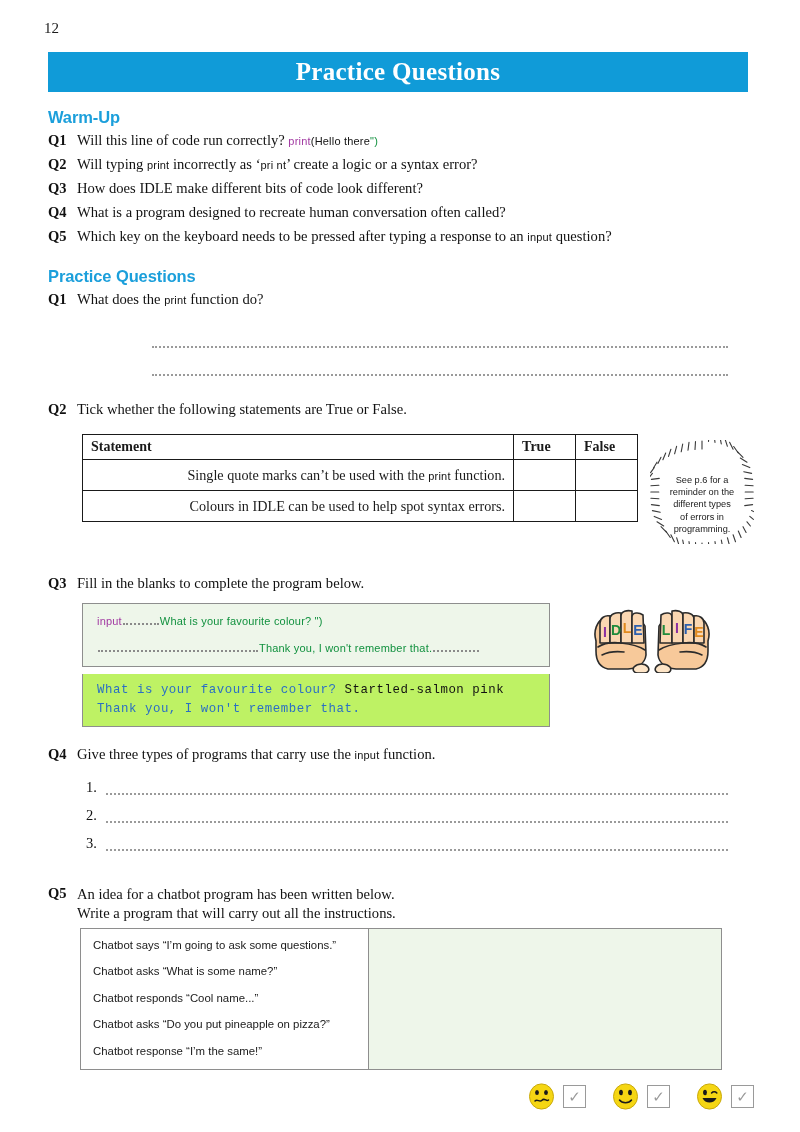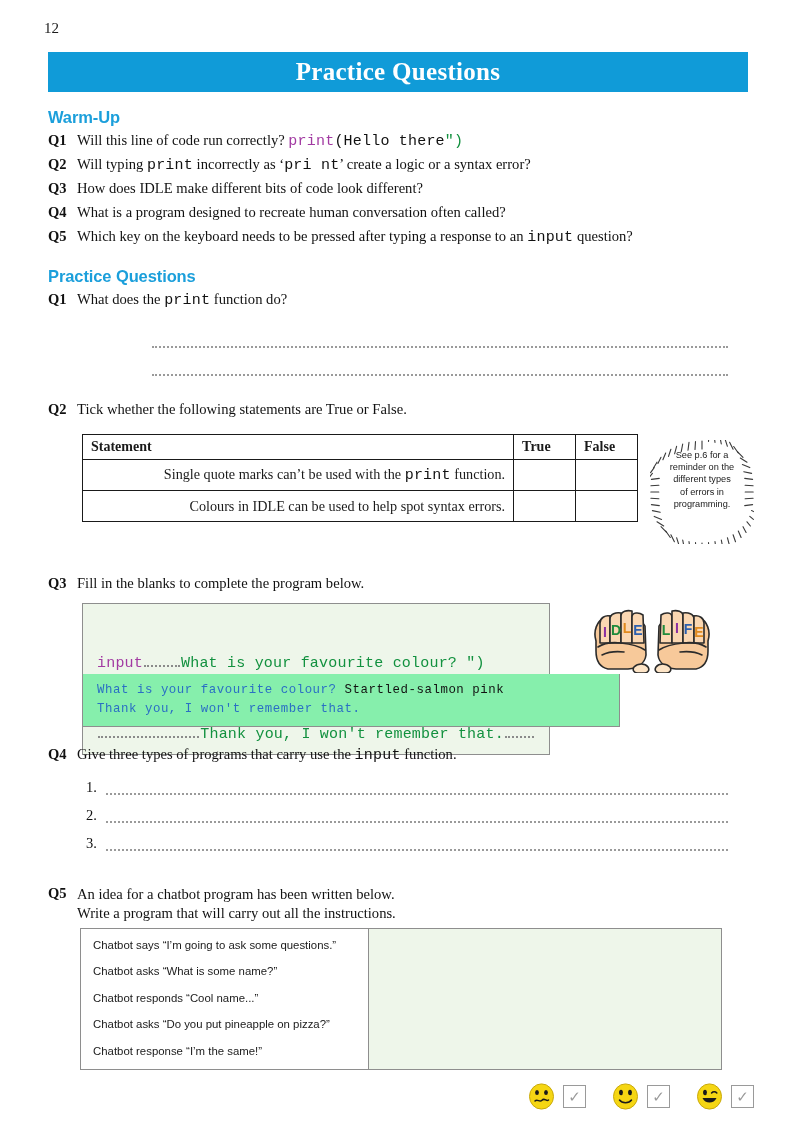--- a/index.html
+++ b/index.html
@@ -64,24 +64,23 @@
     flex: none;
     color: #111;
   }
   .q .qtext {
     font-family: "Liberation Serif", serif;
     font-size: 14.6px;
     line-height: 1.22;
     color: #111;
   }
   code, .mono {
-    font-family: Liberation Mono, monospace;
-    font-size: 15px;
+    font-family: Liberation Sans, sans-serif;
+    font-size: 11px;
     letter-spacing: .2px;
-    margin-top: 40px;
   }
   .c-kw { color: #a23aa2; }
   .c-str { color: #12913f; }
   .c-out { color: #2a6fc4; }
   .c-plain { color: #111; }
 
   
   #wq1 { left: 48px; top: 132px; }
   #wq2 { left: 48px; top: 156px; }
   #wq3 { left: 48px; top: 180px; }
@@ -154,21 +153,21 @@
   .note-bubble {
     position: absolute;
     left: 650px; top: 440px;
     width: 104px; height: 104px;
   }
   .note-bubble .note-inner {
     position: absolute;
     left: 9px; top: 9px;
     width: 86px; height: 86px;
     display: flex; flex-direction: column;
-    align-items: center; justify-content: flex-start;
+    align-items: center; justify-content: flex-end;
     text-align: center;
   }
   .note-bubble .note-text {
     font-family: "Liberation Sans", sans-serif;
     font-size: 9.2px;
     line-height: 1.33;
     color: #1a1a1a;
   }
   .note-bubble svg { position: absolute; left: 0; top: 0; }
 
@@ -199,24 +198,24 @@
     margin: 0 1px;
     vertical-align: baseline;
   }
   .bd-sm { width: 36px; }
   .bd-lg { width: 160px; }
   .bd-md { width: 46px; }
 
   .output-card {
     position: absolute;
     left: 82px; top: 674px;
-    width: 538px;
+    width: 468px;
     border: 1.4px solid #8e8e8e;
     border-top: none;
-    background: #86efac;
+    background: #bef264;
     padding: 7px 14px 8px 14px;
   }
   .output-line {
     font-family: "Liberation Mono", monospace;
     font-size: 12.4px;
     letter-spacing: .55px;
     line-height: 1.5;
     white-space: pre;
   }
 

